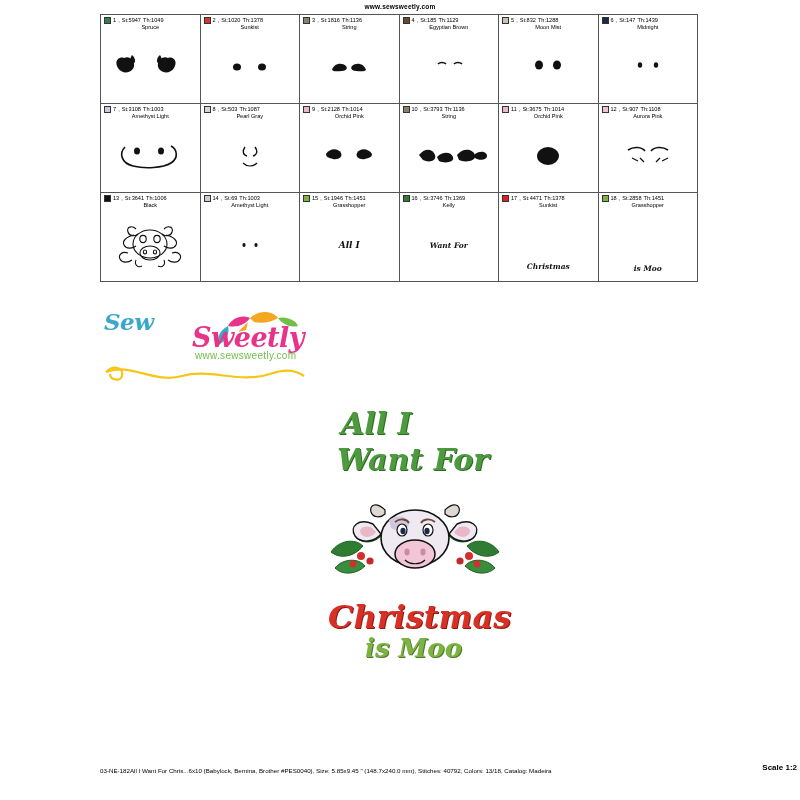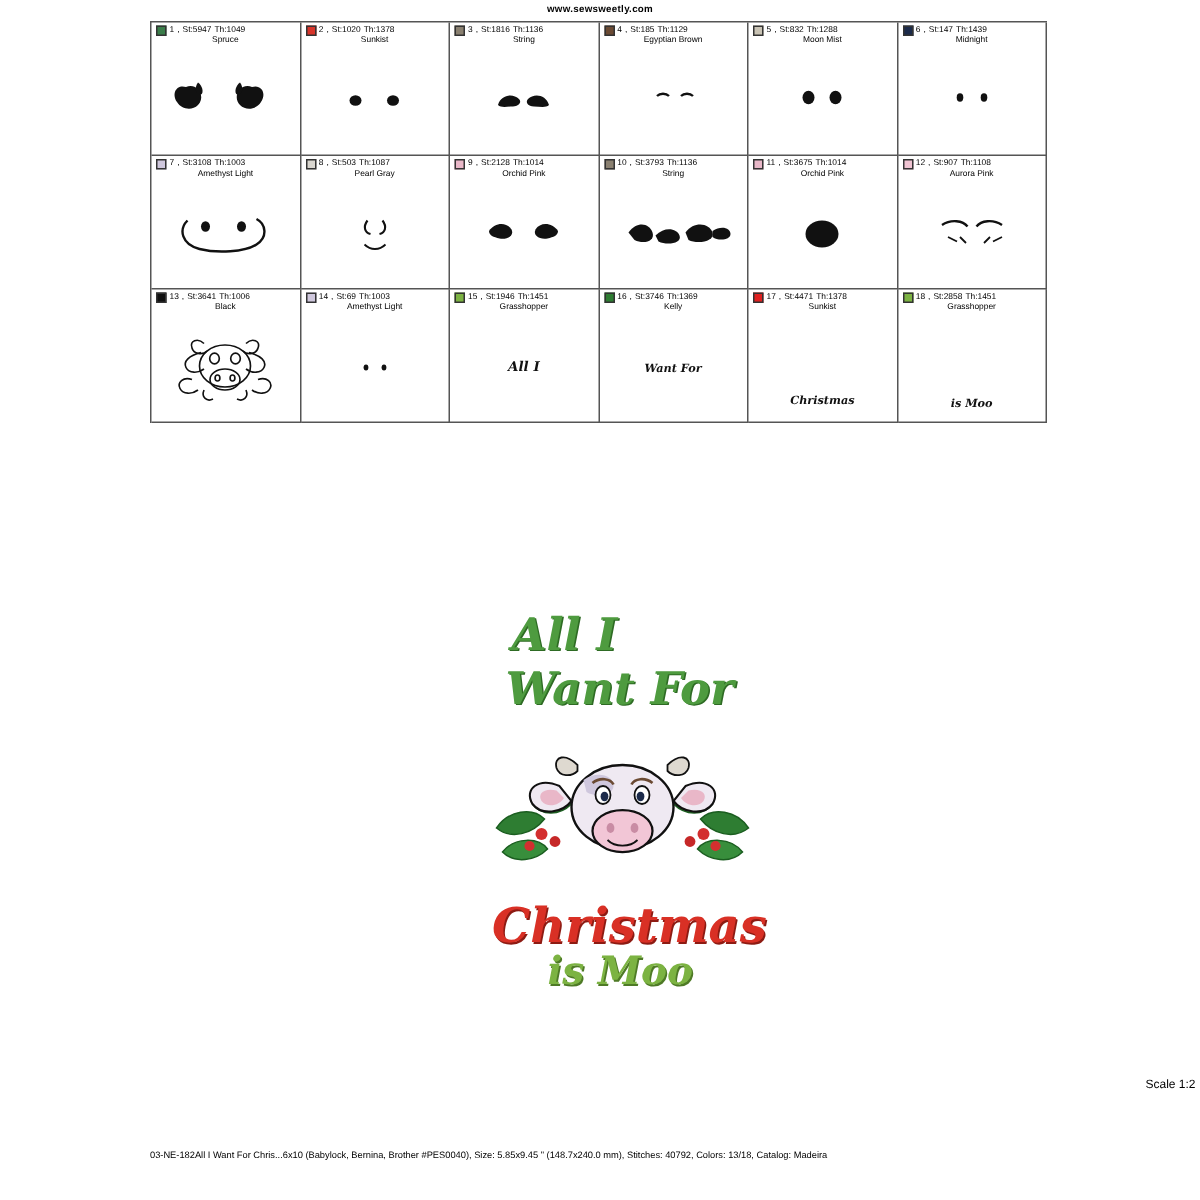--- a/index.html
+++ b/index.html
@@ -202,23 +202,23 @@
     left: 100px;
     top: 766px;
     width: 600px;
     font-size: 6.2px;
     line-height: 9px;
     white-space: nowrap;
   }
   .footer-scale {
     position: absolute;
     right: 3px;
-    top: 718px;
+    top: 763px;
     font-size: 8px;
-    font-weight: normal;
+    font-weight: bold;
   }
 </style>
 </head>
 <body>
 
 <div class="page">
 
   <div class="top-url">www.sewsweetly.com</div>
 
   <div class="chart">
@@ -543,20 +543,38 @@
         </div>
         <div class="cell-name">Grasshopper</div>
         <div class="stitch-area" style="align-items:flex-end; padding-bottom:8px;">
           <div class="script-text small">is Moo</div>
         </div>
       </div>
 
     </div>
   </div>
 
+  <div class="logo">
+    <svg width="215" height="90" viewBox="0 0 215 90" style="position:absolute;left:0;top:0;">
+
+      <g>
+        <path d="M150 18 C158 10 172 10 178 18 C172 22 162 24 154 22 Z" fill="#f5a623"></path>
+        <path d="M150 18 C142 14 132 18 128 26 C138 28 146 24 150 18 Z" fill="#e8338a"></path>
+        <path d="M128 26 C120 30 116 38 120 44 C126 40 130 34 128 26 Z" fill="#3aa9c8"></path>
+        <path d="M178 18 C186 16 196 20 198 26 C190 28 182 24 178 18 Z" fill="#6fbf4a"></path>
+        <path d="M148 22 L138 32 L146 30 Z" fill="#f5a623"></path>
+      </g>
+
+      <path d="M6 72 C30 62 54 84 82 76 C110 68 140 84 170 74 C186 68 196 70 204 76" stroke="#f5c518" stroke-width="2.2" fill="none"></path>
+      <path d="M6 72 C14 64 24 68 22 76 C20 82 10 80 10 74" stroke="#f5c518" stroke-width="2.2" fill="none"></path>
+    </svg>
+    <div class="logo-sew">Sew</div>
+    <div class="logo-sweetly">Sweetly</div>
+    <div class="logo-url">www.sewsweetly.com</div>
+  </div>
 
   <div class="design">
     <div class="d-all">All I</div>
     <div class="d-want">Want For</div>
 
     <div class="cow-wrap">
       <svg width="180" height="120" viewBox="0 0 180 120">
 
         <g>
           <path d="M6 72 C14 60 30 58 38 66 C30 76 16 80 6 72 Z" fill="#2e7d32" stroke="#1b5e20" stroke-width="1"></path>

